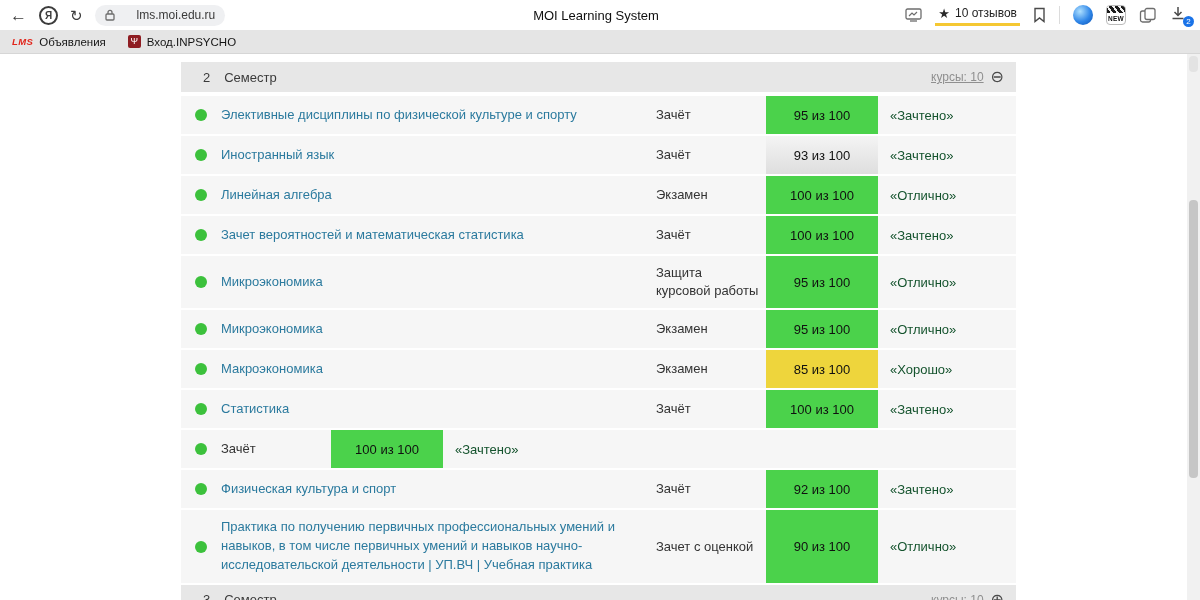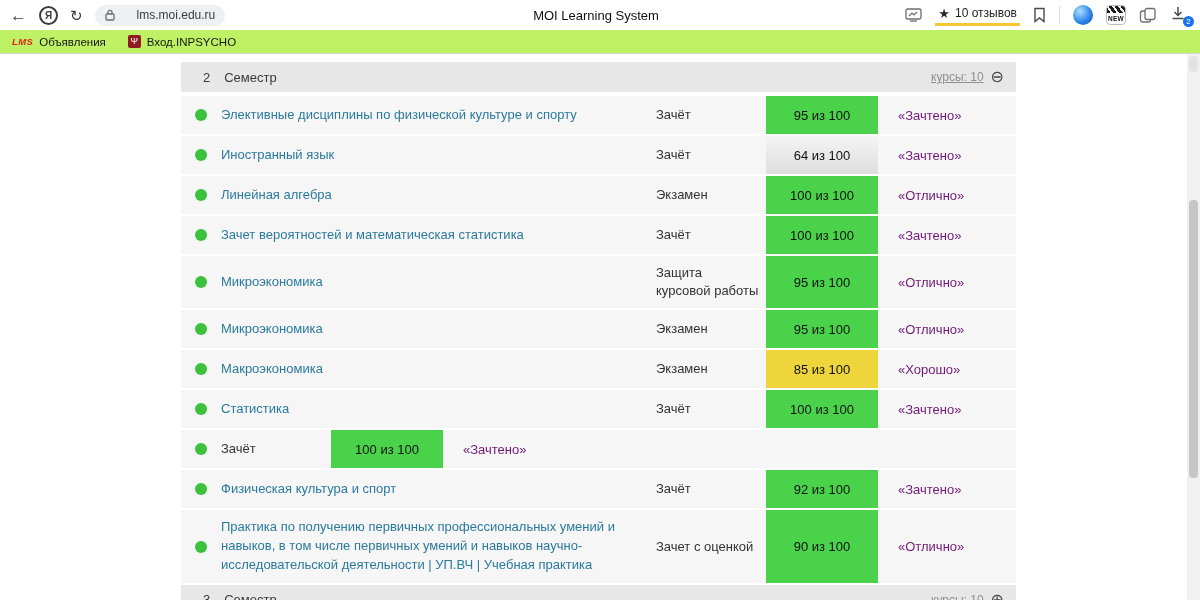--- a/index.html
+++ b/index.html
@@ -32,21 +32,21 @@
     display:flex; flex-direction:column; overflow:hidden; }
   .ext-new .clap { height:7px; background:repeating-linear-gradient(55deg,#1c1c1c 0 3px,#f2f2f2 3px 5px); }
   .ext-new .txt { flex:1; display:flex; align-items:center; justify-content:center;
     font-size:6.5px; font-weight:bold; color:#111; letter-spacing:0.2px; }
   .dl-wrap { position:relative; width:20px; height:20px; }
   .badge { position:absolute; right:-4px; bottom:-2px; min-width:11px; height:11px; border-radius:6px;
     background:#1a73e8; color:#fff; font-size:8px; display:flex; align-items:center; justify-content:center; padding:0 2px; }
 
   
   .bookmarks { height:24px; display:flex; align-items:center; gap:22px; padding:0 12px;
-    border-bottom:1px solid #d6d6d6; background:#bef264; }
+    border-bottom:1px solid #d6d6d6; background:#e5e5e5; }
   .bm-item { display:flex; align-items:center; gap:6px; font-size:11.5px; color:#151515; }
   .lms-logo { color:#e1251b; font-weight:bold; font-size:9.5px; letter-spacing:0.4px; font-style:italic; }
   .psy-ico { width:13px; height:13px; background:#8f1d22; border-radius:2px; color:#fff;
     font-size:9px; display:flex; align-items:center; justify-content:center; line-height:1; }
 
   
   .content { height:546px; padding-top:8px; overflow:hidden; }
   .table-wrap { width:835px; margin-left:181px; }
 
   .sem-header { background:#e7e7e7; height:30px; display:flex; align-items:center;
@@ -61,21 +61,21 @@
   .cell { display:flex; align-items:center; }
   .cell-dot { width:40px; justify-content:center; flex-shrink:0; }
   .dot { width:12px; height:12px; border-radius:50%; background:var(--dot,#3cc13c); }
   .cell-course { width:435px; padding:8px 14px 8px 0; }
   .course-link { color:var(--link,#2b7a9e); font-size:13px; text-decoration:none; line-height:1.45; cursor:pointer; }
   .cell-type { width:110px; padding:8px 6px 8px 0; font-size:13px; color:#333; line-height:1.4; }
   .cell-score { width:112px; justify-content:center; font-size:13px; color:#101010; text-align:center; }
   .score-green { background:var(--green,#4bd24b); }
   .score-yellow { background:var(--yellow,#eed53c); }
   .score-gray { background:linear-gradient(180deg,#f4f4f4 0%,#dedede 100%); }
-  .cell-grade { width:120px; padding-left:20px; font-size:13px; color:#701a75; }
+  .cell-grade { width:120px; padding-left:12px; font-size:13px; color:#14532d; }
 
   .sem-footer { margin-top:2px; }
 
   
   .scrollbar { position:absolute; top:54px; right:0; width:13px; height:546px; background:#f1f1f1; }
   .scroll-btn { position:absolute; top:2px; left:2px; width:9px; height:16px; background:#e3e3e3; border-radius:4px; }
   .scroll-thumb { position:absolute; left:2px; width:9px; top:146px; height:278px; background:#c6c6c6; border-radius:4px; }
 
   svg { display:block; }
 </style>
@@ -175,21 +175,21 @@
   </div>
 
   <div class="row">
     <div class="cell cell-dot">
       <span class="dot"></span>
     </div>
     <div class="cell cell-course">
       <a class="course-link">Иностранный язык</a>
     </div>
     <div class="cell cell-type">Зачёт</div>
-    <div class="cell cell-score score-gray">64 из 100</div>
+    <div class="cell cell-score score-gray">93 из 100</div>
     <div class="cell cell-grade">«Зачтено»</div>
   </div>
 
   <div class="row">
     <div class="cell cell-dot">
       <span class="dot"></span>
     </div>
     <div class="cell cell-course">
       <a class="course-link">Линейная алгебра</a>
     </div>

